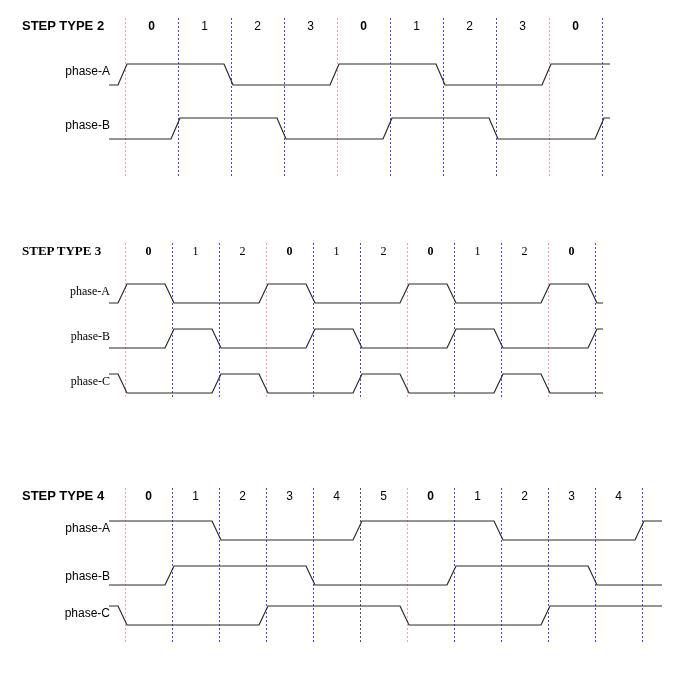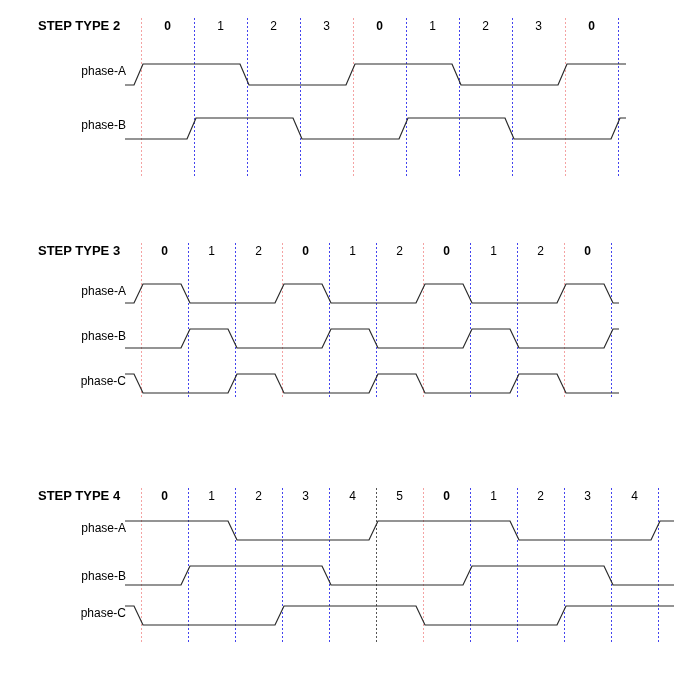--- a/index.html
+++ b/index.html
@@ -11,21 +11,21 @@
   body {
     width: 674px;
     height: 675px;
     position: relative;
     font-family: "Liberation Sans", sans-serif;
     color: #000000;
     overflow: hidden;
   }
   .diagram {
     position: absolute;
-    left: 16px;
+    left: 0;
     width: 578px;
   }
   .diagram-svg {
     display: block;
   }
   .step-title {
     font-weight: bold;
     font-size: 13px;
     fill: #000000;
   }
@@ -82,21 +82,21 @@
           <line x1="549.5" y1="18" x2="549.5" y2="178" class="gridline red"></line>
           <text x="575.5" y="30" class="step-number bold" text-anchor="middle">0</text>
           <line x1="602.5" y1="18" x2="602.5" y2="178" class="gridline blue"></line>
         </g>
         <text x="110" y="75" class="phase-label" text-anchor="end">phase-A</text>
         <path class="wave" d="M109.0 85.0 L118.0 85.0 L127.0 64.0 L224.0 64.0 L233.0 85.0 L330.0 85.0 L339.0 64.0 L436.0 64.0 L445.0 85.0 L542.0 85.0 L551.0 64.0 L610.0 64.0"></path>
         <text x="110" y="129" class="phase-label" text-anchor="end">phase-B</text>
         <path class="wave" d="M109.0 139.0 L127.0 139.0 L171.0 139.0 L180.0 118.0 L277.0 118.0 L286.0 139.0 L383.0 139.0 L392.0 118.0 L489.0 118.0 L498.0 139.0 L595.0 139.0 L604.0 118.0 L610.0 118.0"></path>
       </svg>
     </div>
-    <div class="diagram" style="top: 225px;">
+    <div class="diagram" style="top: 225px; font-family: Liberation Serif, serif;">
       <svg class="diagram-svg" width="674" height="190" viewBox="0 0 674 190">
         <text x="22" y="30" class="step-title" text-anchor="start">STEP TYPE 3</text>
         <g>
           <line x1="125.5" y1="18" x2="125.5" y2="172" class="gridline red"></line>
           <text x="148.5" y="30" class="step-number bold" text-anchor="middle">0</text>
           <line x1="172.5" y1="18" x2="172.5" y2="172" class="gridline blue"></line>
           <text x="195.5" y="30" class="step-number" text-anchor="middle">1</text>
           <line x1="219.5" y1="18" x2="219.5" y2="172" class="gridline blue"></line>
           <text x="242.5" y="30" class="step-number" text-anchor="middle">2</text>
           <line x1="266.5" y1="18" x2="266.5" y2="172" class="gridline red"></line>

